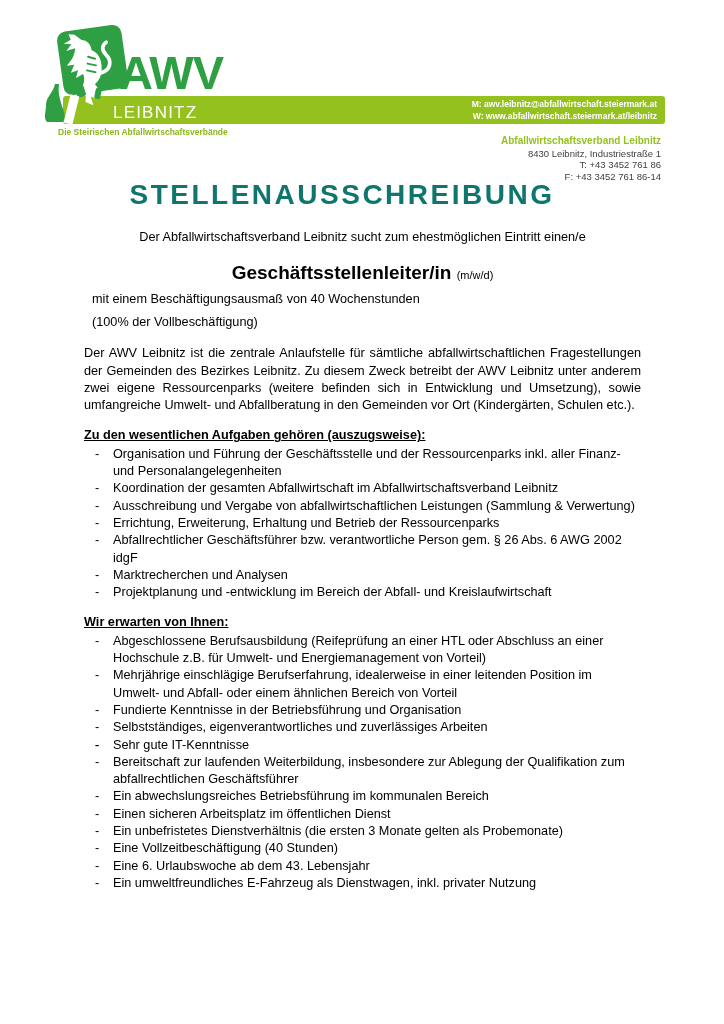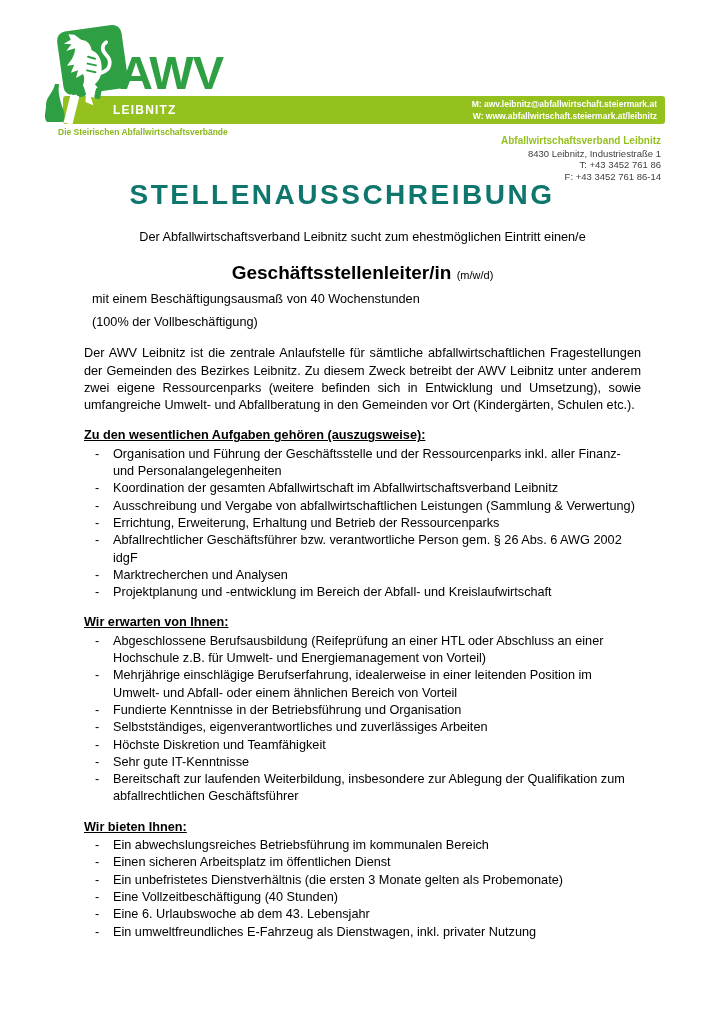--- a/index.html
+++ b/index.html
@@ -23,21 +23,21 @@
     transform:rotate(14deg);
   }
   .paw-bit{position:absolute;width:9px;height:11px;background:#2ea043;border-radius:2px;}
   .paw-a{left:76px;top:86px;transform:rotate(-18deg);}
   .paw-b{left:95px;top:88px;transform:rotate(12deg);width:6px;}
   .awv-text{
     position:absolute;left:119px;top:49px;font-size:47px;line-height:47px;
     font-weight:bold;color:#2ea043;letter-spacing:-1px;text-align:right;
   }
   .leibnitz-text{
-    position:absolute;left:113px;top:103px;font-size:12px;font-weight:bold;
+    position:absolute;left:113px;top:103px;font-size:17px;font-weight:normal;
     color:#ffffff;letter-spacing:1.2px;
   }
   .band-contact{
     position:absolute;left:380px;top:99px;width:277px;text-align:right;
     font-size:8.5px;line-height:11.5px;font-weight:bold;color:#ffffff;
   }
   .tagline{
     position:absolute;left:58px;top:127px;font-size:8.5px;font-weight:bold;color:#8bb71c;
   }
   .address-block{
@@ -138,26 +138,25 @@
       <li><span class="bullet">-</span><span>Marktrecherchen und Analysen</span></li>
       <li><span class="bullet">-</span><span>Projektplanung und -entwicklung im Bereich der Abfall- und Kreislaufwirtschaft</span></li>
     </ul>
 
     <h3 class="sec-heading">Wir erwarten von Ihnen:</h3>
     <ul class="sec-list">
       <li><span class="bullet">-</span><span>Abgeschlossene Berufsausbildung (Reifeprüfung an einer HTL oder Abschluss an einer Hochschule z.B. für Umwelt- und Energiemanagement von Vorteil)</span></li>
       <li><span class="bullet">-</span><span>Mehrjährige einschlägige Berufserfahrung, idealerweise in einer leitenden Position im Umwelt- und Abfall- oder einem ähnlichen Bereich von Vorteil</span></li>
       <li><span class="bullet">-</span><span>Fundierte Kenntnisse in der Betriebsführung und Organisation</span></li>
       <li><span class="bullet">-</span><span>Selbstständiges, eigenverantwortliches und zuverlässiges Arbeiten</span></li>
-      <li><span class="bullet">-</span><span>Höchste Diskretion und Teamfähigkeit</span></li>
+      <li><span class="bullet">-</span></li>
       <li><span class="bullet">-</span><span>Sehr gute IT-Kenntnisse</span></li>
       <li><span class="bullet">-</span><span>Bereitschaft zur laufenden Weiterbildung, insbesondere zur Ablegung der Qualifikation zum abfallrechtlichen Geschäftsführer</span></li>
     </ul>
 
-    <h3 class="sec-heading">Wir bieten Ihnen:</h3>
     <ul class="sec-list">
       <li><span class="bullet">-</span><span>Ein abwechslungsreiches Betriebsführung im kommunalen Bereich</span></li>
       <li><span class="bullet">-</span><span>Einen sicheren Arbeitsplatz im öffentlichen Dienst</span></li>
       <li><span class="bullet">-</span><span>Ein unbefristetes Dienstverhältnis (die ersten 3 Monate gelten als Probemonate)</span></li>
       <li><span class="bullet">-</span><span>Eine Vollzeitbeschäftigung (40 Stunden)</span></li>
       <li><span class="bullet">-</span><span>Eine 6. Urlaubswoche ab dem 43. Lebensjahr</span></li>
       <li><span class="bullet">-</span><span>Ein umweltfreundliches E-Fahrzeug als Dienstwagen, inkl. privater Nutzung</span></li>
     </ul>
 
   </div>

